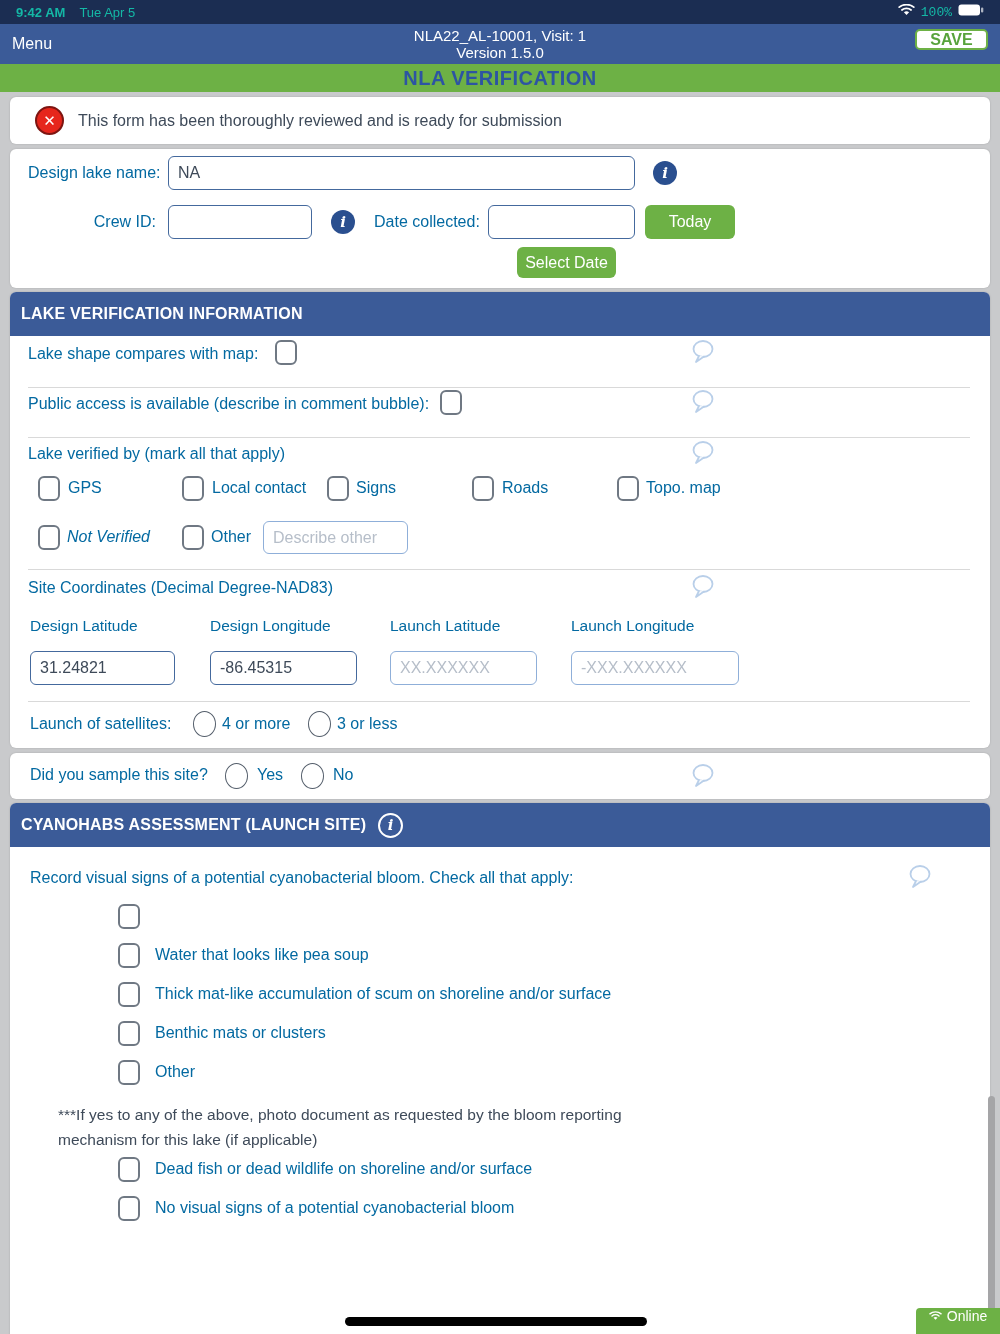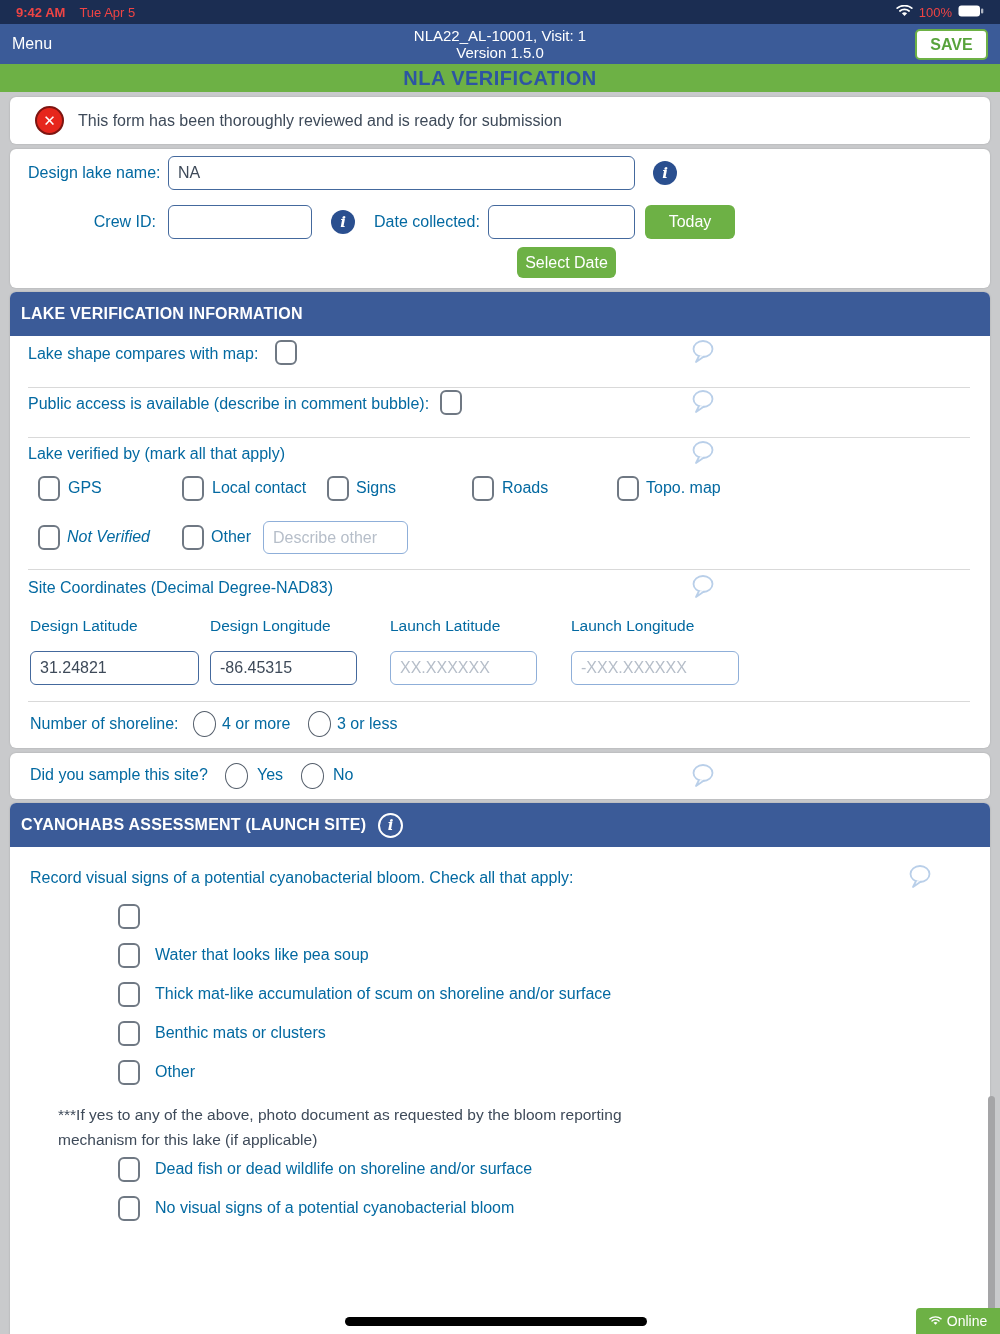--- a/index.html
+++ b/index.html
@@ -5,40 +5,40 @@
   * { margin:0; padding:0; box-sizing:border-box; }
   html,body { width:1000px; height:1334px; overflow:hidden; }
   body {
     background:#c9cacc;
     font-family:"Liberation Sans","DejaVu Sans",sans-serif;
     color:#3e4a59;
     position:relative;
   }
   
   .statusbar {
-    height:24px; background:#1b2d52; color:#ef4444;
+    height:24px; background:#1b2d52; color:#14b8a6;
     display:flex; justify-content:space-between; align-items:center;
     padding:0 16px; font-size:13px;
   }
   .statusbar .left { display:flex; gap:14px; align-items:center; }
   .statusbar .time { font-weight:700; }
-  .statusbar .right { display:flex; gap:6px; align-items:center; }
+  .statusbar .right { display:flex; gap:6px; align-items:center;font-family:Liberation Mono, monospace; }
   .navbar {
     height:40px; background:#3b5b98; position:relative; color:#fff;
   }
   .navbar .menu {
     position:absolute; left:12px; top:0; height:40px;
     display:flex; align-items:center; font-size:16px; cursor:pointer;
   }
   .navbar .title-wrap {
     position:absolute; left:0; right:0; top:3px; text-align:center;
     font-size:15px; line-height:17px;
   }
   .navbar .save-btn {
-    position:absolute; right:12px; top:5px; width:73px; height:31px;
+    position:absolute; right:12px; top:5px; width:73px; height:21px;
     background:#fff; border:2.5px solid #6db145; border-radius:5px;
     color:#58a33c; font-weight:700; font-size:16px;
     display:flex; align-items:center; justify-content:center; cursor:pointer;
   }
   .banner {
     height:28px; background:#6db145; display:flex; align-items:center; justify-content:center;
     color:#2d54a3; font-size:20px; font-weight:700; letter-spacing:.5px;
   }
   
   .card {
@@ -90,21 +90,21 @@
   .alert-icon {
     width:29px; height:29px; border-radius:50%; background:#e6261c;
     border:2.5px solid #7e1511; color:#fff; font-weight:700; font-size:15px;
     display:flex; align-items:center; justify-content:center; flex:0 0 auto;
   }
   .coord-lbl { font-size:15.5px; }
   .note { position:absolute; font-size:15.5px; line-height:25px; color:#3e4a59; }
   .online-badge {
     position:fixed; right:0; bottom:0; width:84px; height:26px;
     background:#6db145; color:#fff; font-size:14px;
-    display:flex; align-items:center; justify-content:center; gap:5px;
+    display:flex; align-items:flex-start; justify-content:center; gap:5px;
     border-radius:4px 0 0 0;
   }
   .home-indicator {
     position:fixed; left:345px; top:1317px; width:302px; height:9px;
     background:#000; border-radius:4.5px;
   }
   .scroll-thumb {
     position:fixed; right:5px; top:1096px; width:7px; height:217px;
     background:#a5a5a7; border-radius:3.5px;
   }
@@ -226,27 +226,27 @@
         <ellipse cx="12" cy="10" rx="9.5" ry="8" fill="none" stroke="#b9cfe9" stroke-width="1.8"></ellipse>
         <path d="M8 17 L5 23 L13 17.6" fill="#fff" stroke="#b9cfe9" stroke-width="1.8" stroke-linejoin="round" stroke-linecap="round"></path>
       </svg>
   </span>
 
   <span class="lbl coord-lbl" style="left:20px; top:325px;">Design Latitude</span>
   <span class="lbl coord-lbl" style="left:200px; top:325px;">Design Longitude</span>
   <span class="lbl coord-lbl" style="left:380px; top:325px;">Launch Latitude</span>
   <span class="lbl coord-lbl" style="left:561px; top:325px;">Launch Longitude</span>
 
-  <input class="tinput" style="left: 20px; top: 359px; width: 169px; height: 34px;" value="31.24821">
+  <input class="tinput" style="left: 20px; top: 359px; width: 145px; height: 34px;" value="31.24821">
   <input class="tinput" style="left: 200px; top: 359px; width: 147px; height: 34px;" value="-86.45315">
   <input class="tinput ph" style="left: 380px; top: 359px; width: 147px; height: 34px;" placeholder="XX.XXXXXX">
   <input class="tinput ph" style="left: 561px; top: 359px; width: 168px; height: 34px;" placeholder="-XXX.XXXXXX">
   <div class="divider" style="top:409px;"></div>
 
-  <span class="lbl" style="left:20px; top:423px;">Number of shoreline:</span>
+  <span class="lbl" style="left:20px; top:423px;">Launch of satellites:</span>
   <div class="radio" style="left:183px; top:419px;"></div>
   <span class="lbl" style="left:212px; top:423px;">4 or more</span>
   <div class="radio" style="left:298px; top:419px;"></div>
   <span class="lbl" style="left:327px; top:423px;">3 or less</span>
 </div>
 
 <div class="card" style="margin-top:5px; height:46px;">
   <span class="lbl" style="left:20px; top:13px;">Did you sample this site?</span>
   <div class="radio" style="left:215px; top:10px;"></div>
   <span class="lbl" style="left:247px; top:13px;">Yes</span>

